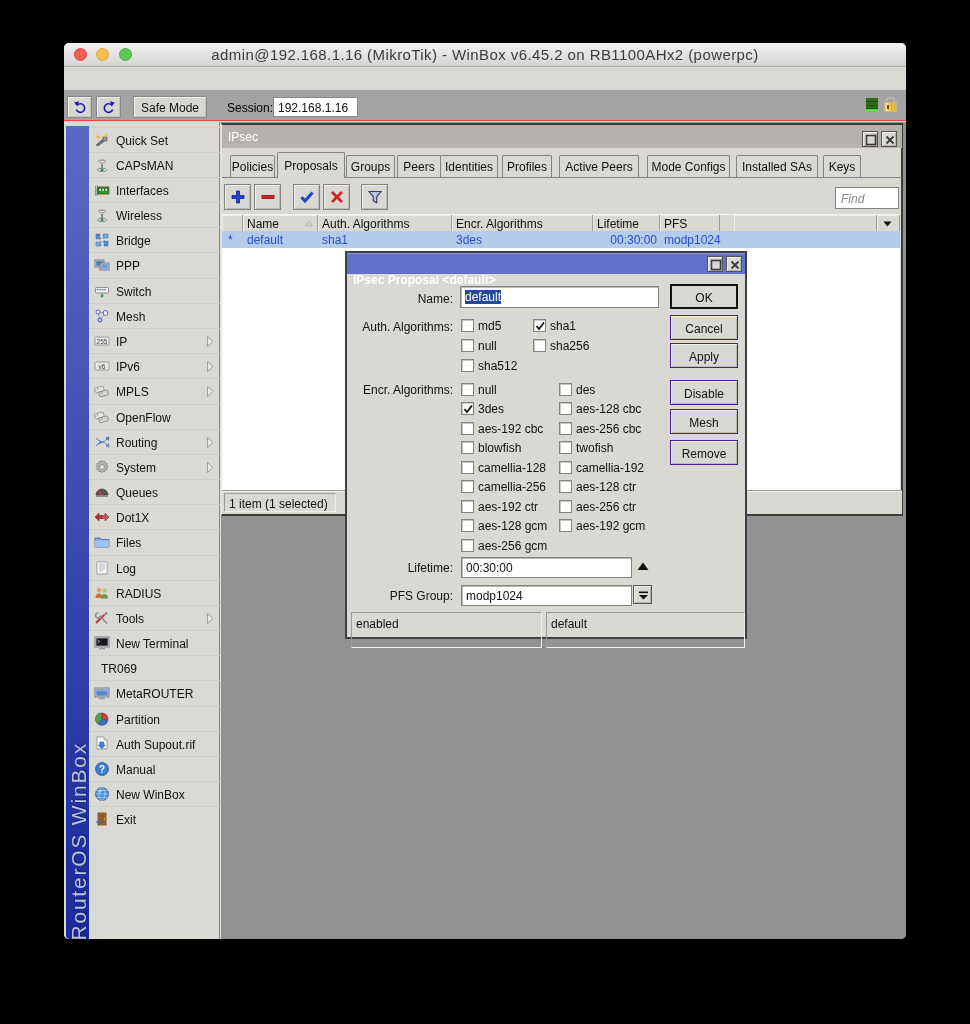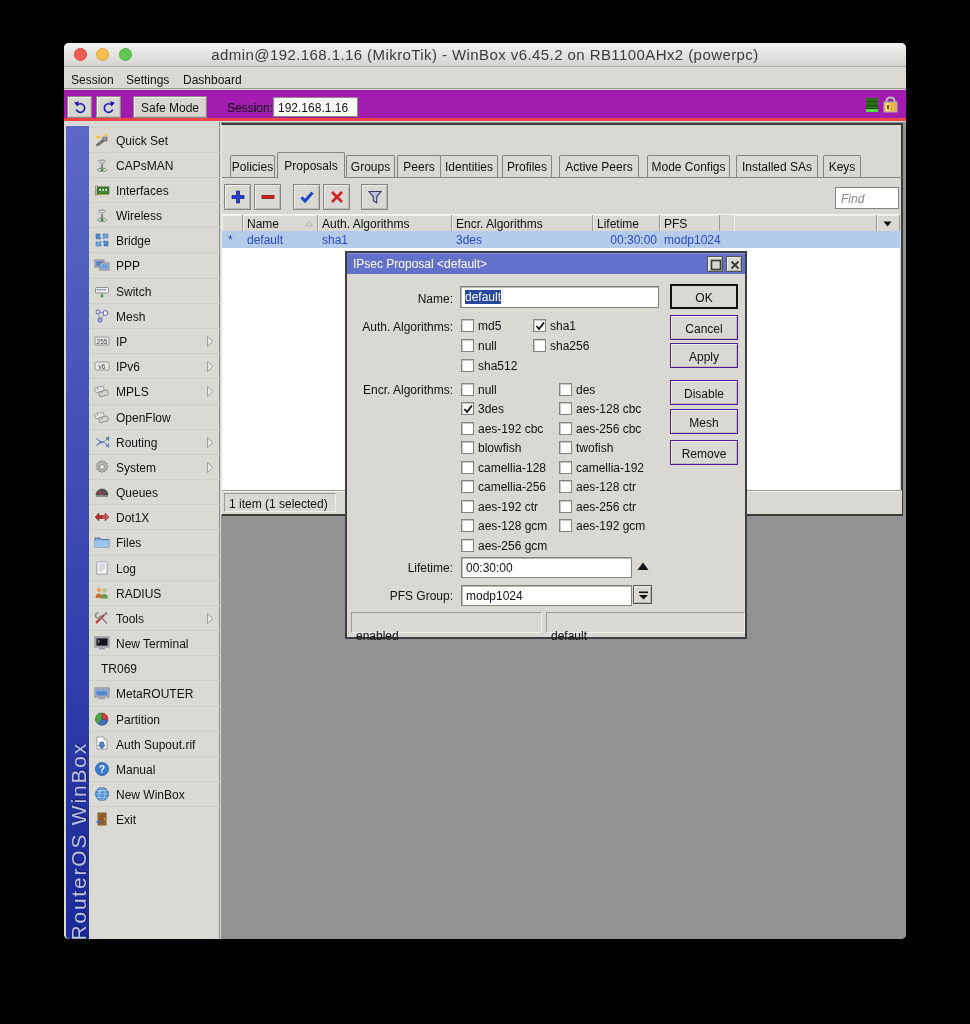--- a/index.html
+++ b/index.html
@@ -9,21 +9,21 @@
 #tbar { position:absolute; left:0; top:0; width:842px; height:24px; background:linear-gradient(#f2f2f1,#d5d4d2); border-bottom:1px solid #ababa9; }
 .tl { position:absolute; top:50%; margin-top:-6.5px; width:13px; height:13px; border-radius:50%; }
 #tbar .t1 { left:10px; background:#f05f56; border:0.5px solid #e0443c; }
 #tbar .t2 { left:32px; background:#f6be4f; border:0.5px solid #e0a33a; }
 #tbar .t3 { left:55px; background:#61c454; border:0.5px solid #4aae3d; }
 #ttext { position:absolute; left:0; right:0; top:2.5px; text-align:center; font-size:15px; letter-spacing:0.42px; color:#3b3b3b; }
 
 #menubar { position:absolute; left:0; top:25px; width:842px; height:21px; background:#dad9d4; border-bottom:1px solid #9d9c97; font-size:12px; color:#111; }
 #menubar span { position:absolute; top:5px; }
 
-#toolbar { position:absolute; left:0; top:47px; width:842px; height:31px; background:#a21caf; border-bottom:3px solid #ef4444; font-size:12px; }
+#toolbar { position:absolute; left:0; top:47px; width:842px; height:31px; background:#a3a3a3; border-bottom:1px solid #ef4444; font-size:12px; }
 .tbtn { position:absolute; top:6px; height:22px; background:#d7d6d1; border:1px solid #8a8a85; box-shadow:inset 1px 1px 0 #efefec, inset -1px -1px 0 #c2c1bb; text-align:center; color:#111; }
 #sesslab { position:absolute; left:163px; top:11px; }
 #sessinp { position:absolute; left:209px; top:7px; width:85px; height:20px; background:#fff; border:1px solid #8a8a85; font-size:12px; padding:3px 0 0 4px; color:#111; }
 
 #sidebar { position:absolute; left:0; top:79px; width:156px; height:817px; background:#dad9d4; border-right:1px solid #8a8a85; }
 #bluestrip { position:absolute; left:2px; top:4px; width:23px; height:813px; background:linear-gradient(#5b68c7,#1a2a9b); border-radius:0 0 0 4px; }
 #rosw { position:absolute; left:2px; top:620px; width:23px; height:0; }
 #rosw span { position:absolute; left:1px; top:0px; transform-origin:0 0; transform:rotate(-90deg) translateX(-100%); white-space:nowrap; font-size:21px; letter-spacing:1.8px; color:#bdc2dd; text-shadow:1px 1px 1px #15206a; }
 .mi { position:absolute; left:25px; width:131px; height:25px; border-top:1px solid #cfcec9; font-size:12px; color:#111; }
 .mi .ic { position:absolute; left:5px; top:4px; width:16px; height:16px; }
@@ -48,43 +48,38 @@
 
 #thead { position:absolute; left:0px; top:89px; width:678px; height:17px; background:#d9d8d3; border-top:1px solid #f4f4f1; }
 .th { position:absolute; top:0; height:17px; border-right:1px solid #9c9b96; border-bottom:1px solid #9c9b96; box-shadow:inset 1px 1px 0 #eeeeeb; padding:2px 0 0 4px; color:#111; }
 #trow { position:absolute; left:0px; top:106px; width:678px; height:17px; background:#b4cbe9; color:#2c4ccc; }
 #trow span { position:absolute; top:2px; }
 #twhite { position:absolute; left:0px; top:123px; width:678px; height:242px; background:#fff; }
 #istat { position:absolute; left:0px; top:365px; width:680px; height:24px; background:#d9d8d3; border-top:1px solid #9c9b96; box-shadow:inset 0 1px 0 #eeeeeb; }
 #istat .cell { position:absolute; left:2px; top:2px; width:112px; height:19px; border:1px solid #b8b7b1; border-top-color:#9c9b96; border-left-color:#9c9b96; border-bottom-color:#f0efe9; border-right-color:#f0efe9; padding:3px 0 0 4px; color:#111; }
 
 #dlg { position:absolute; left:345px; top:251px; width:402px; height:388px; background:#d9d8d3; border:2px solid #3e3e44; font-size:12px; color:#111; }
-#dtitle { position:absolute; left:0; top:0; width:398px; height:21px; background:#6471ca; color:#fff; padding:4px 0 0 6px; box-shadow:inset 0 1px 0 #8a94dc; }
+#dtitle { position:absolute; left:0; top:0; width:398px; height:21px; background:#6471ca; color:#fff; padding:20px 0 0 6px; box-shadow:inset 0 1px 0 #8a94dc;font-weight:bold; }
 #dtitle .wbtn { top:3px; }
 .dlabel { position:absolute; text-align:right; width:106px; left:0; }
 .dinput { position:absolute; background:#fff; border:1px solid #84837e; box-shadow:inset 1px 1px 0 #b8b7b2; padding:3px 0 0 4px; color:#111; }
 .dbtn { position:absolute; left:323px; width:68px; height:25px; background:#d9d8d3; border:1px solid #4c1d95; box-shadow:inset 1px 1px 0 #eeeeeb, inset -1px -1px 0 #bcbbb5; text-align:center; padding-top:6px; }
 .cb { position:absolute; width:13px; height:13px; background:#fff; border:1px solid #84837e; box-shadow:inset 1px 1px 0 #c9c9c3; }
 .cb svg { position:absolute; left:0px; top:0px; }
 .cbl { position:absolute; margin-top:-1px; }
-.scell { position:absolute; top:359px; height:21px; border:1px solid #9c9b96; border-bottom-color:#f0efe9; border-right-color:#f0efe9; padding:16px 0 0 4px; }
+.scell { position:absolute; top:359px; height:36px; border:1px solid #9c9b96; border-bottom-color:#f0efe9; border-right-color:#f0efe9; padding:4px 0 0 4px; }
 </style>
 </head>
 <body>
 <div id="win">
   <div id="tbar">
     <div class="tl t1"></div>
       <div class="tl t2"></div>
       <div class="tl t3"></div>
     <div id="ttext">admin@192.168.1.16 (MikroTik) - WinBox v6.45.2 on RB1100AHx2 (powerpc)</div>
-  </div>
-  <div id="menubar">
-    <span style="left:7px">Session</span>
-      <span style="left:62px">Settings</span>
-      <span style="left:119px">Dashboard</span>
   </div>
   <div id="toolbar">
     <div class="tbtn" style="left:3px;width:25px;">
       <svg width="16" height="16" viewBox="0 0 16 16" style="margin-top:2px">
           <path d="M5.2 6.2 A4.3 4.3 0 1 1 4.3 10.5" fill="none" stroke="#1a1ab8" stroke-width="1.6"></path>
           <path d="M7 2.2 L2.2 3.4 5.4 7.6 Z" fill="#1a1ab8"></path>
         </svg>
     </div>
     <div class="tbtn" style="left:32px;width:25px;">
       <svg width="16" height="16" viewBox="0 0 16 16" style="margin-top:2px">
@@ -366,20 +361,32 @@
             <rect x="4" y="2" width="8" height="12" fill="#b07840" stroke="#6a4010" stroke-width="0.8"></rect>
             <rect x="5.2" y="3.2" width="5.6" height="9.6" fill="#935a28"></rect>
             <circle cx="10.5" cy="8" r="0.7" fill="#f0c050"></circle>
             <path d="M2 11 L6 11 M4.5 9.5 L6.5 11 4.5 12.5" stroke="#3a6ac4" stroke-width="1.1" fill="none"></path>
           </svg></span>
         <span class="tx">Exit</span>
       </div>
   </div>
   <div id="main"></div>
   <div id="ipsec">
+    <div id="ipt">IPsec
+      <div class="wbtn" style="right:24px">
+          <svg width="14" height="14">
+            <rect x="2.5" y="2.5" width="9" height="9" fill="none" stroke="#3a3a36" stroke-width="1.6"></rect>
+          </svg>
+        </div>
+      <div class="wbtn" style="right:5px">
+          <svg width="14" height="14">
+            <path d="M3.5 3.5 L10.5 10.5 M10.5 3.5 L3.5 10.5" stroke="#3a3a36" stroke-width="1.8"></path>
+          </svg>
+        </div>
+    </div>
     <div id="tabs">
       <div class="tab" style="left:8px;width:45px;text-align:center;padding-left:0;padding-right:0">Policies</div>
       <div class="tab act" style="left:55px;width:68px;text-align:center;padding-left:0;padding-right:0">Proposals</div>
       <div class="tab" style="left:124px;width:49px;text-align:center;padding-left:0;padding-right:0">Groups</div>
       <div class="tab" style="left:175px;width:44px;text-align:center;padding-left:0;padding-right:0">Peers</div>
       <div class="tab" style="left:218px;width:58px;text-align:center;padding-left:0;padding-right:0">Identities</div>
       <div class="tab" style="left:280px;width:50px;text-align:center;padding-left:0;padding-right:0">Profiles</div>
       <div class="tab" style="left:337px;width:80px;text-align:center;padding-left:0;padding-right:0">Active Peers</div>
       <div class="tab" style="left:425px;width:83px;text-align:center;padding-left:0;padding-right:0">Mode Configs</div>
       <div class="tab" style="left:514px;width:82px;text-align:center;padding-left:0;padding-right:0">Installed SAs</div>

